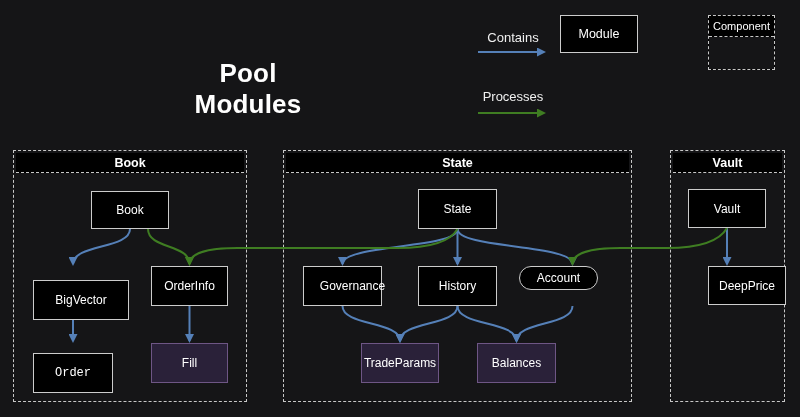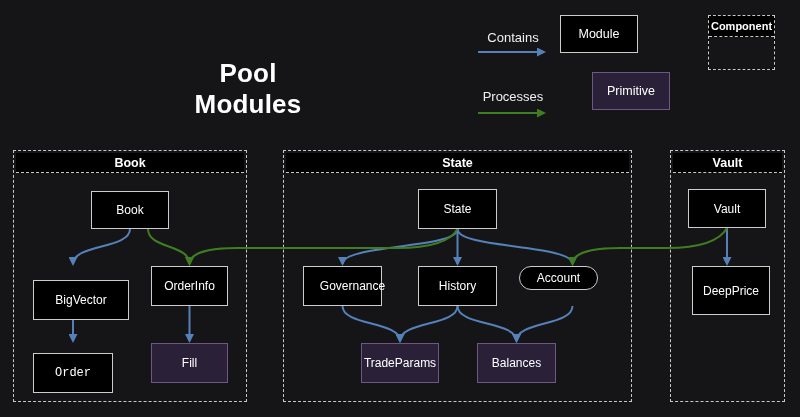--- a/index.html
+++ b/index.html
@@ -38,21 +38,21 @@
     background:#2a2139;border:1.5px solid #6e5685;}
 
   #lg-component{
     position:absolute;left:708px;top:15px;width:67px;height:55px;
     box-sizing:border-box;border:1.5px dashed #c8c8c8;background:#000000;
   }
   #lg-component .component-label{
     box-sizing:border-box;width:100%;height:21px;
     border-bottom:1.5px dashed #c8c8c8;
     display:flex;align-items:center;justify-content:center;
-    font-size:11px;font-weight:bold;color:#ffffff;background:#000000;
+    font-size:11px;font-weight:normal;color:#ffffff;background:#000000;
   }
   #lg-component .component-body{height:32px;background:#151517;}
 
   
   .container{
     position:absolute;box-sizing:border-box;
     border:1.6px dashed #c8c8c8;background:transparent;
     z-index:1;
   }
   .container-bar{
@@ -84,34 +84,33 @@
   #n-orderinfo   {left:151px;top:266px;width:77px;height:40px;}
   #n-order       {left:33px; top:353px;width:80px;height:40px;font-family:Liberation Mono, monospace;}
   #n-fill        {left:151px;top:343px;width:77px;height:40px;}
   #n-state-node  {left:418px;top:189px;width:79px;height:40px;}
   #n-governance  {left:303px;top:266px;width:79px;height:40px;padding-left:20px;}
   #n-history     {left:418px;top:266px;width:79px;height:40px;}
   #n-account     {left:519px;top:266px;width:79px;height:24px;border-radius:12px;}
   #n-tradeparams {left:361px;top:343px;width:78px;height:40px;}
   #n-balances    {left:477px;top:343px;width:79px;height:40px;}
   #n-vault-node  {left:688px;top:189px;width:78px;height:39px;}
-  #n-deepprice   {left:692px;top:266px;width:78px;height:49px;}
+  #n-deepprice   {left:708px;top:266px;width:78px;height:39px;}
 </style>
 </head>
 <body>
 
 <div id="app">
 
   <div class="diagram-title">Pool Modules</div>
 
   <div class="legend-label" id="legend-contains-label">Contains</div>
   <div class="legend-label" id="legend-processes-label">Processes</div>
 
   <div class="legend-node" id="lg-module">Module</div>
-  <div class="legend-node" id="lg-primitive">Primitive</div>
 
   <div id="lg-component">
     <div class="component-label">Component</div>
     <div class="component-body"></div>
   </div>
 
   <div class="container" id="c-book">
     <div class="container-bar">Book</div>
   </div>
   <div class="container" id="c-state">

